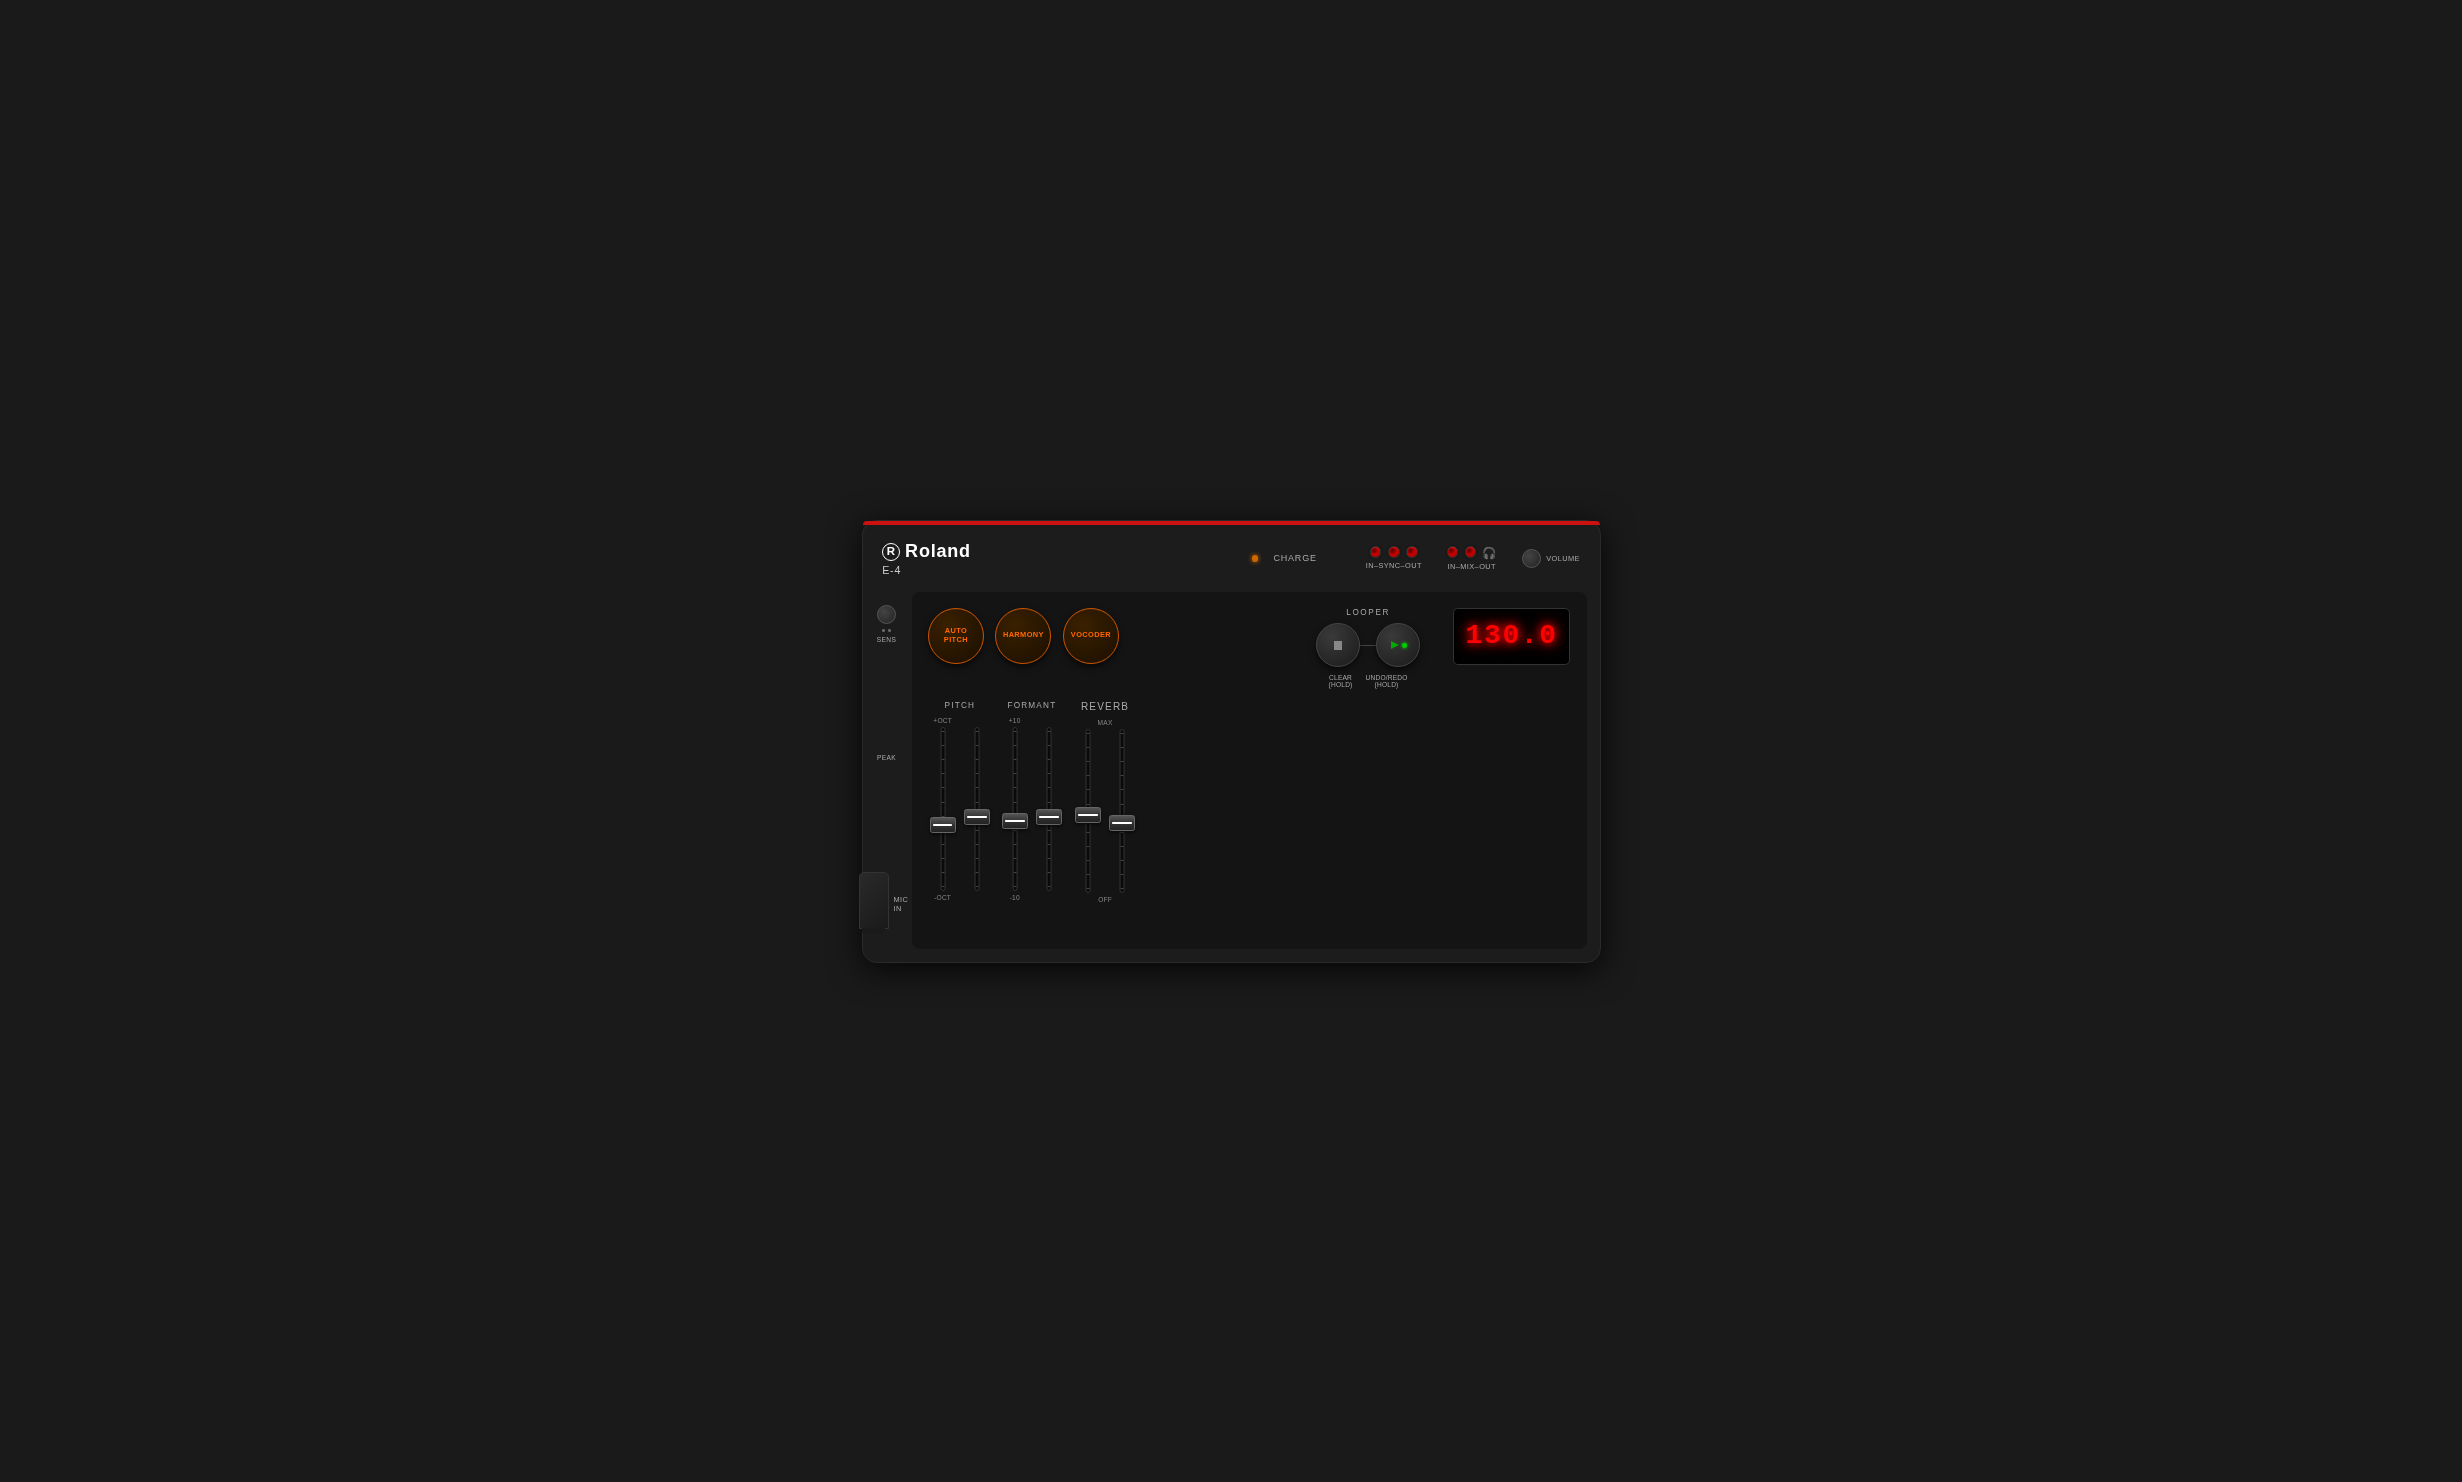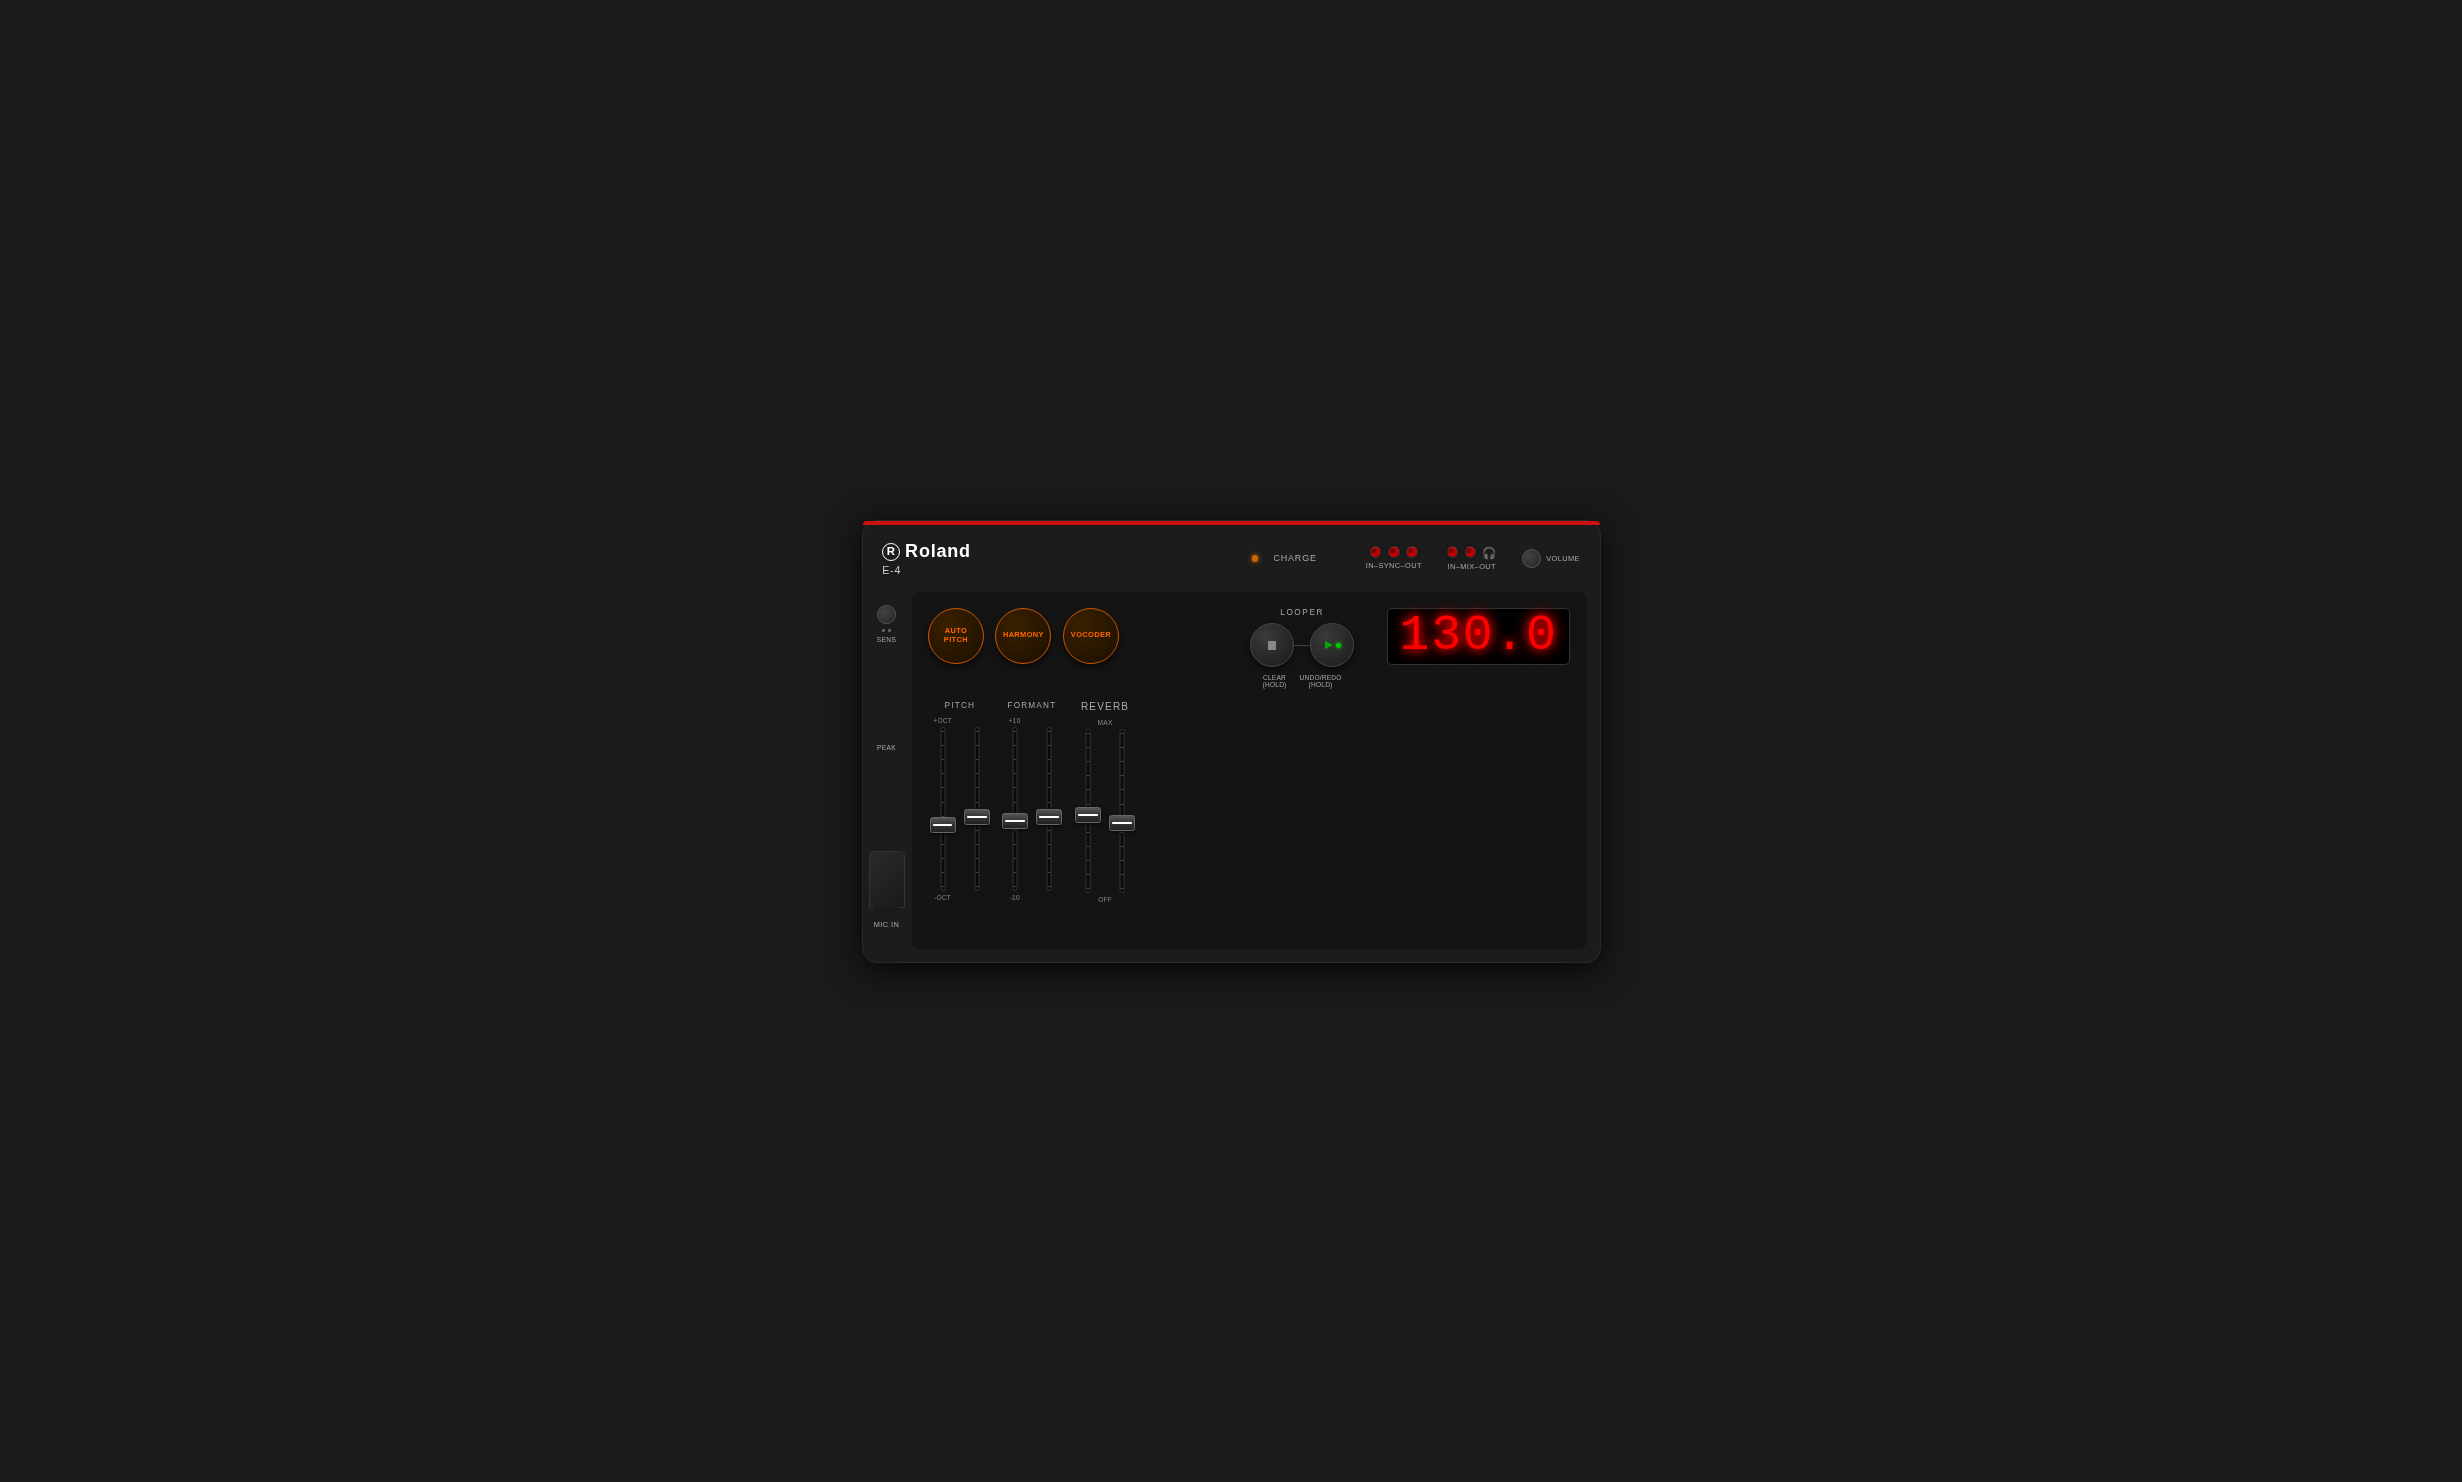--- a/index.html
+++ b/index.html
@@ -304,22 +304,22 @@
       margin-left: 16.4px;
       display: flex;
       align-items: center;
       justify-content: center;
       min-width: 115px;
       height: 57px;
     }
 
     .display-value {
       font-family: 'Courier New', monospace;
-      font-size: 50px;
-      font-weight: normal;
+      font-size: 28px;
+      font-weight: bold;
       color: #ff0000;
       text-shadow: 0 0 8.2px #ff0000, 0 0 16.4px #ff0000;
       letter-spacing: 1.6px;
       line-height: 1;
     }
 
     
     .main-bottom-row {
       display: flex;
       align-items: flex-start;
@@ -525,21 +525,21 @@
     }
 
     .peak-label {
       color: #aaa;
       font-size: 6.6px;
       letter-spacing: 0.4px;
     }
 
     .mic-section {
       display: flex;
-      flex-direction: column;
+      flex-direction: row;
       align-items: center;
       gap: 4.9px;
     }
 
     .mic-plug {
       width: 36px;
       height: 57px;
       background: linear-gradient(135deg, #2a2a2a, #1a1a1a);
       border-radius: 4.9px 4.9px 0 0;
       border: 0.8px solid #333;

